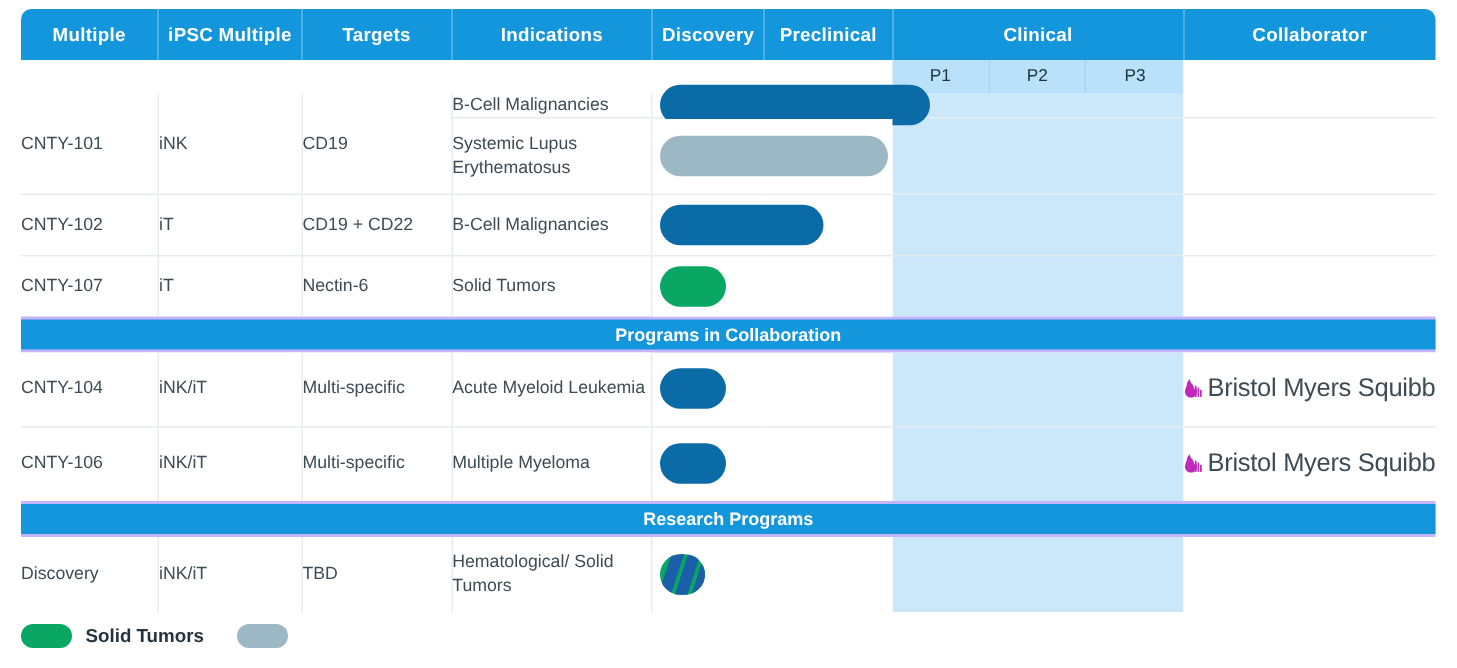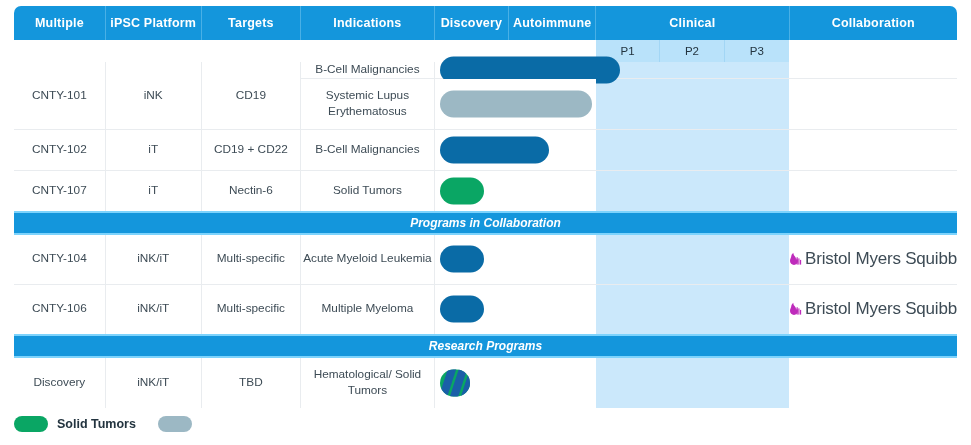--- a/index.html
+++ b/index.html
@@ -52,37 +52,36 @@
   }
   .sub-row td.phase.p3{border-right:none;}
 
   
   .brow td{
     padding:0;
     border-bottom:1px solid #e9ecef;
     border-right:1px solid #e9ecef;
     font-size:11.8px;
     color:#3d4b55;
-    text-align:center;
+    text-align:left;
     vertical-align:middle;
     background:#ffffff;
     line-height:1.32;
   }
   .brow td.noline{border-bottom:none;}
   .brow td.clin{background:#cbe8fb;border-right:none;}
   .brow td.lane{border-right:none;}
   .brow td.collab{border-right:none;}
 
   
   .band td{
     padding:0;
     border:none;
-    background:#7dd3fc;
+    background:#c4b5fd;
     height:24px;
-    font-style:italic;
   }
   .band-inner{
     background:#1496dc;
     color:#ffffff;
     font-size:12px;
     font-weight:bold;
     height:20px;
     line-height:20px;
     text-align:center;
     margin:2px 0;
@@ -152,27 +151,27 @@
         <col style="width:88px">
       <col style="width:70px">
         <col style="width:70px">
         <col style="width:71px">
       <col style="width:125px">
     </colgroup>
 
     <thead>
       <tr class="hdr-row">
         <th class="first">Multiple</th>
-        <th>iPSC Platform</th>
+        <th>iPSC Multiple</th>
         <th>Targets</th>
         <th>Indications</th>
         <th>Discovery</th>
-        <th>Autoimmune</th>
+        <th>Preclinical</th>
         <th colspan="3">Clinical</th>
-        <th class="last">Collaboration</th>
+        <th class="last">Collaborator</th>
       </tr>
       <tr class="sub-row">
         <td></td>
         <td></td>
         <td></td>
         <td></td>
         <td></td>
         <td></td>
         <td class="phase">P1</td>
         <td class="phase">P2</td>

